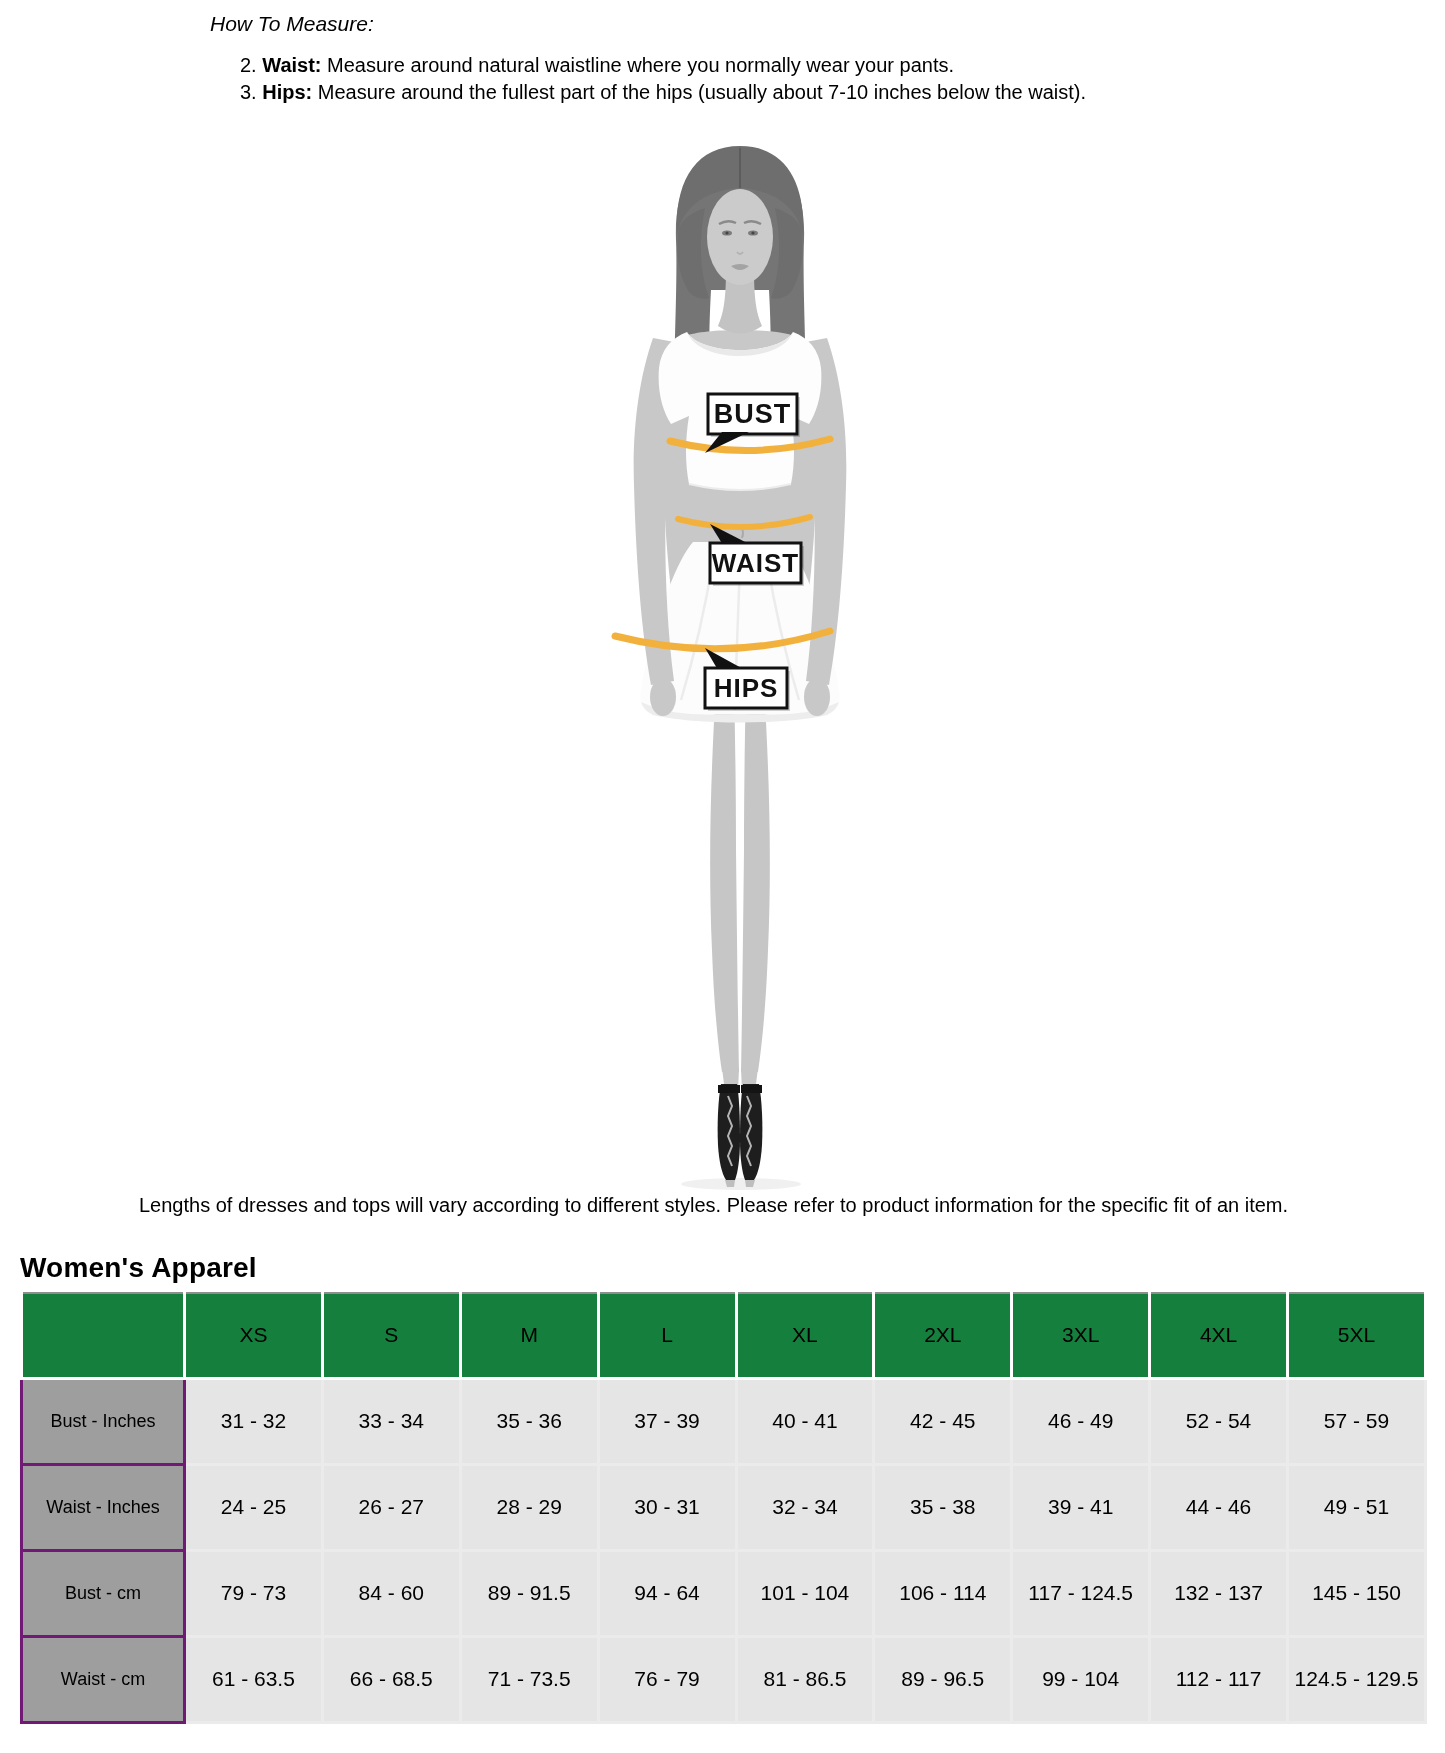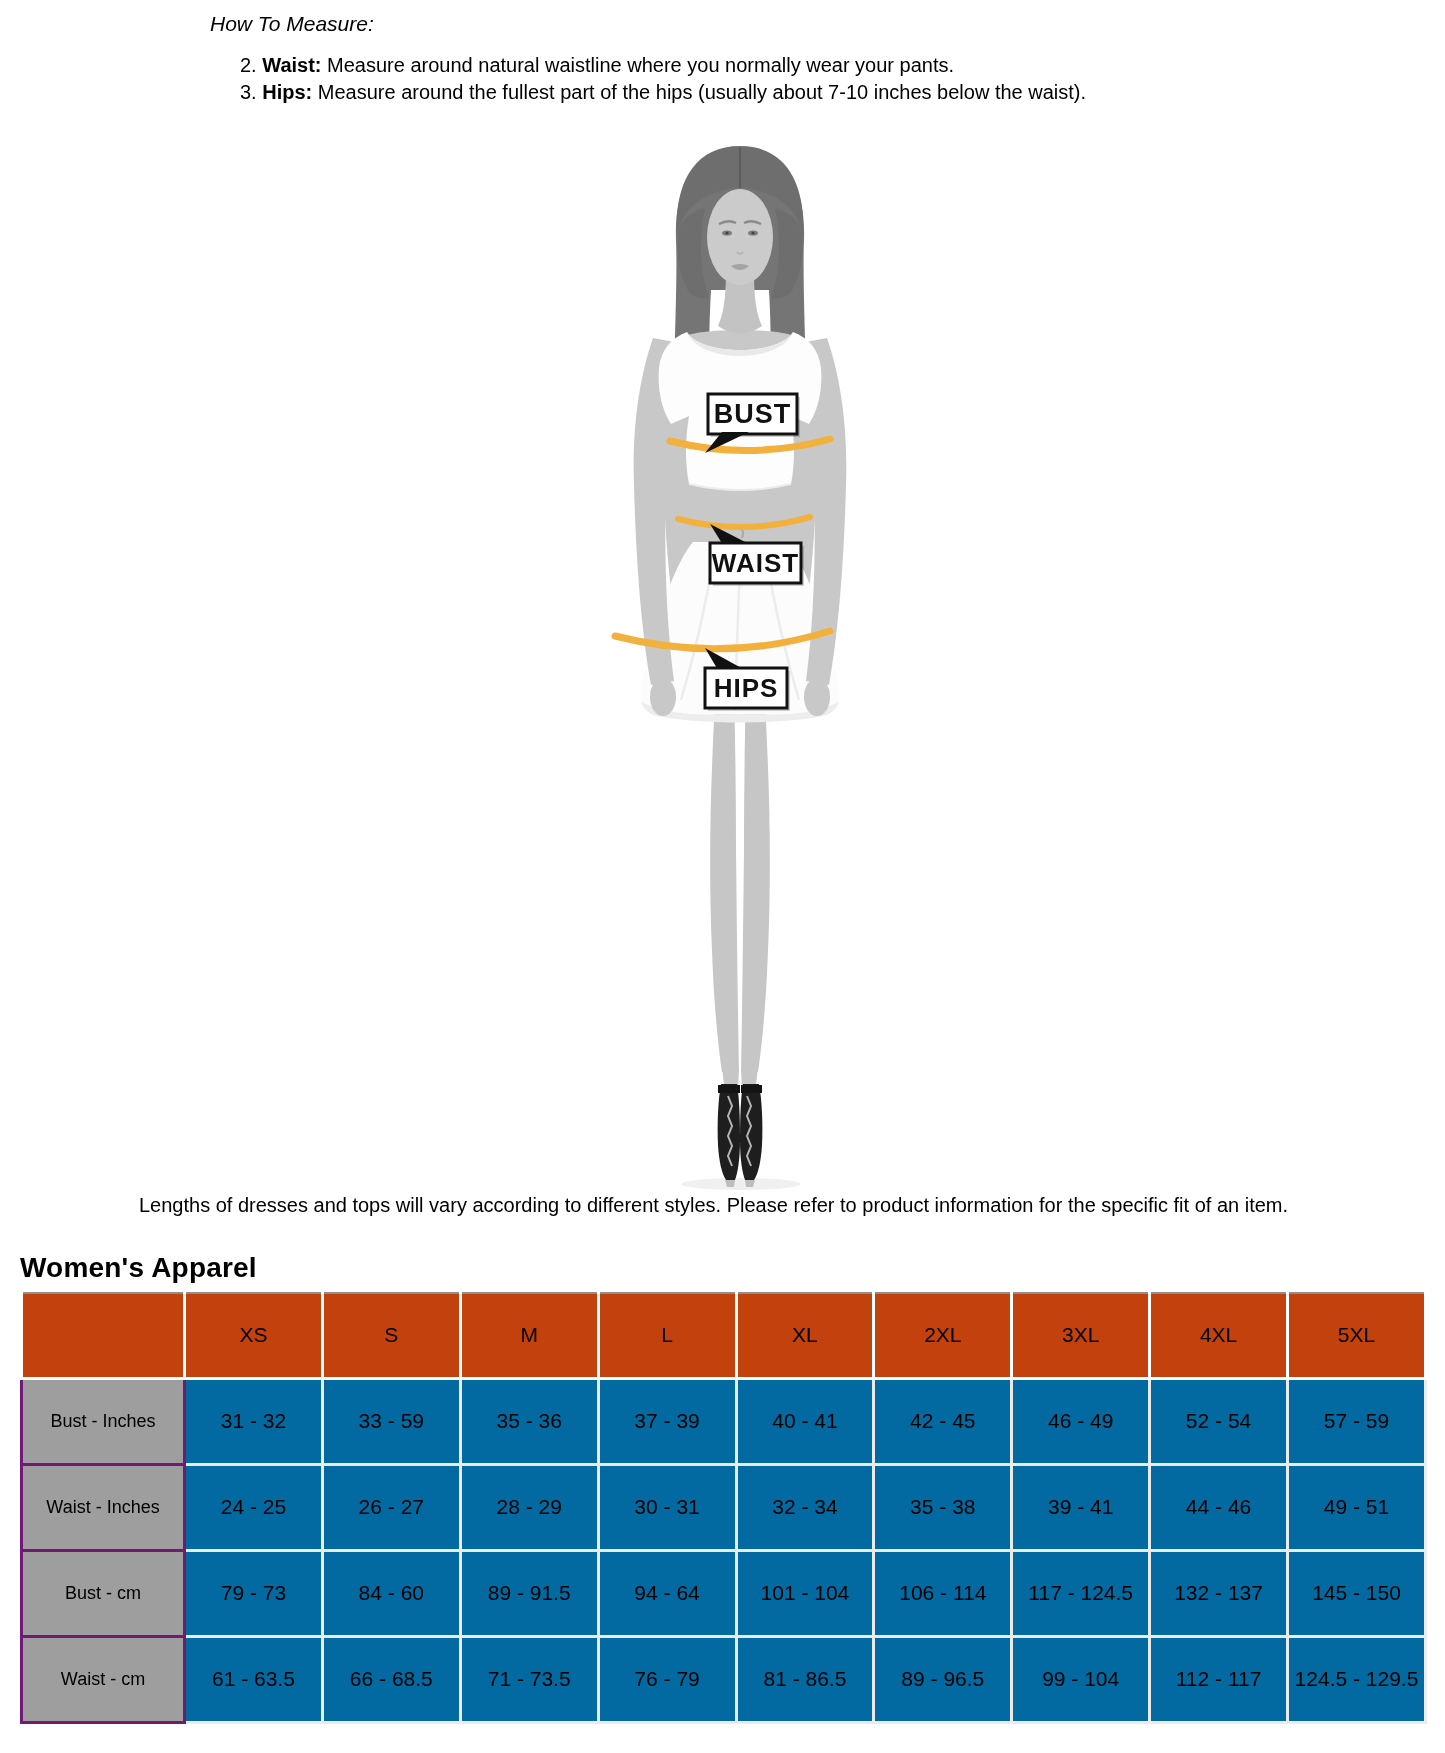--- a/index.html
+++ b/index.html
@@ -13,24 +13,24 @@
   .step b { font-weight:700; }
   .figure-wrap { position:absolute; left:575px; top:140px; width:330px; height:1050px; }
   .style-note { position:absolute; left:0; top:1194px; width:1427px; text-align:center; font-size:20px; }
   .apparel-heading { position:absolute; left:20px; top:1252px; font-size:28px; font-weight:700; letter-spacing:0.2px; }
   table.size-chart {
     position:absolute; left:20px; top:1292px; width:1407px;
     border-collapse:collapse; table-layout:fixed; font-size:21px;
   }
   table.size-chart col.label-col { width:163px; }
   table.size-chart th, table.size-chart td { text-align:center; vertical-align:middle; font-weight:400; padding:0; }
-  table.size-chart thead th { background:#c2410c; height:85px; border:3px solid #ffffff; border-top:2px solid #8e8e8e; font-size:21px; }
+  table.size-chart thead th { background:#15803d; height:85px; border:3px solid #ffffff; border-top:2px solid #8e8e8e; font-size:21px; }
   table.size-chart tbody th { background:#9e9e9e; border:3px solid #701a75; font-size:18px;text-align:center; }
   table.size-chart tbody tr { height:86px; }
-  table.size-chart tbody td { background:#0369a1; border:3px solid #ebebeb; font-size:21px; }
+  table.size-chart tbody td { background:#e5e5e5; border:3px solid #ebebeb; font-size:21px; }
   svg text.tag { font-family:"Liberation Sans","DejaVu Sans",sans-serif; font-weight:700; fill:#111; letter-spacing:1px; }
 </style>
 </head>
 <body>
 
 <div class="howto-title">How To Measure:</div>
 
 <div class="steps">
   <div class="step">
     <span>2.</span>
@@ -169,21 +169,21 @@
       <th>2XL</th>
       <th>3XL</th>
       <th>4XL</th>
       <th>5XL</th>
     </tr>
   </thead>
   <tbody>
     <tr>
       <th>Bust - Inches</th>
       <td>31 - 32</td>
-      <td>33 - 59</td>
+      <td>33 - 34</td>
       <td>35 - 36</td>
       <td>37 - 39</td>
       <td>40 - 41</td>
       <td>42 - 45</td>
       <td>46 - 49</td>
       <td>52 - 54</td>
       <td>57 - 59</td>
     </tr>
     <tr>
       <th>Waist - Inches</th>

